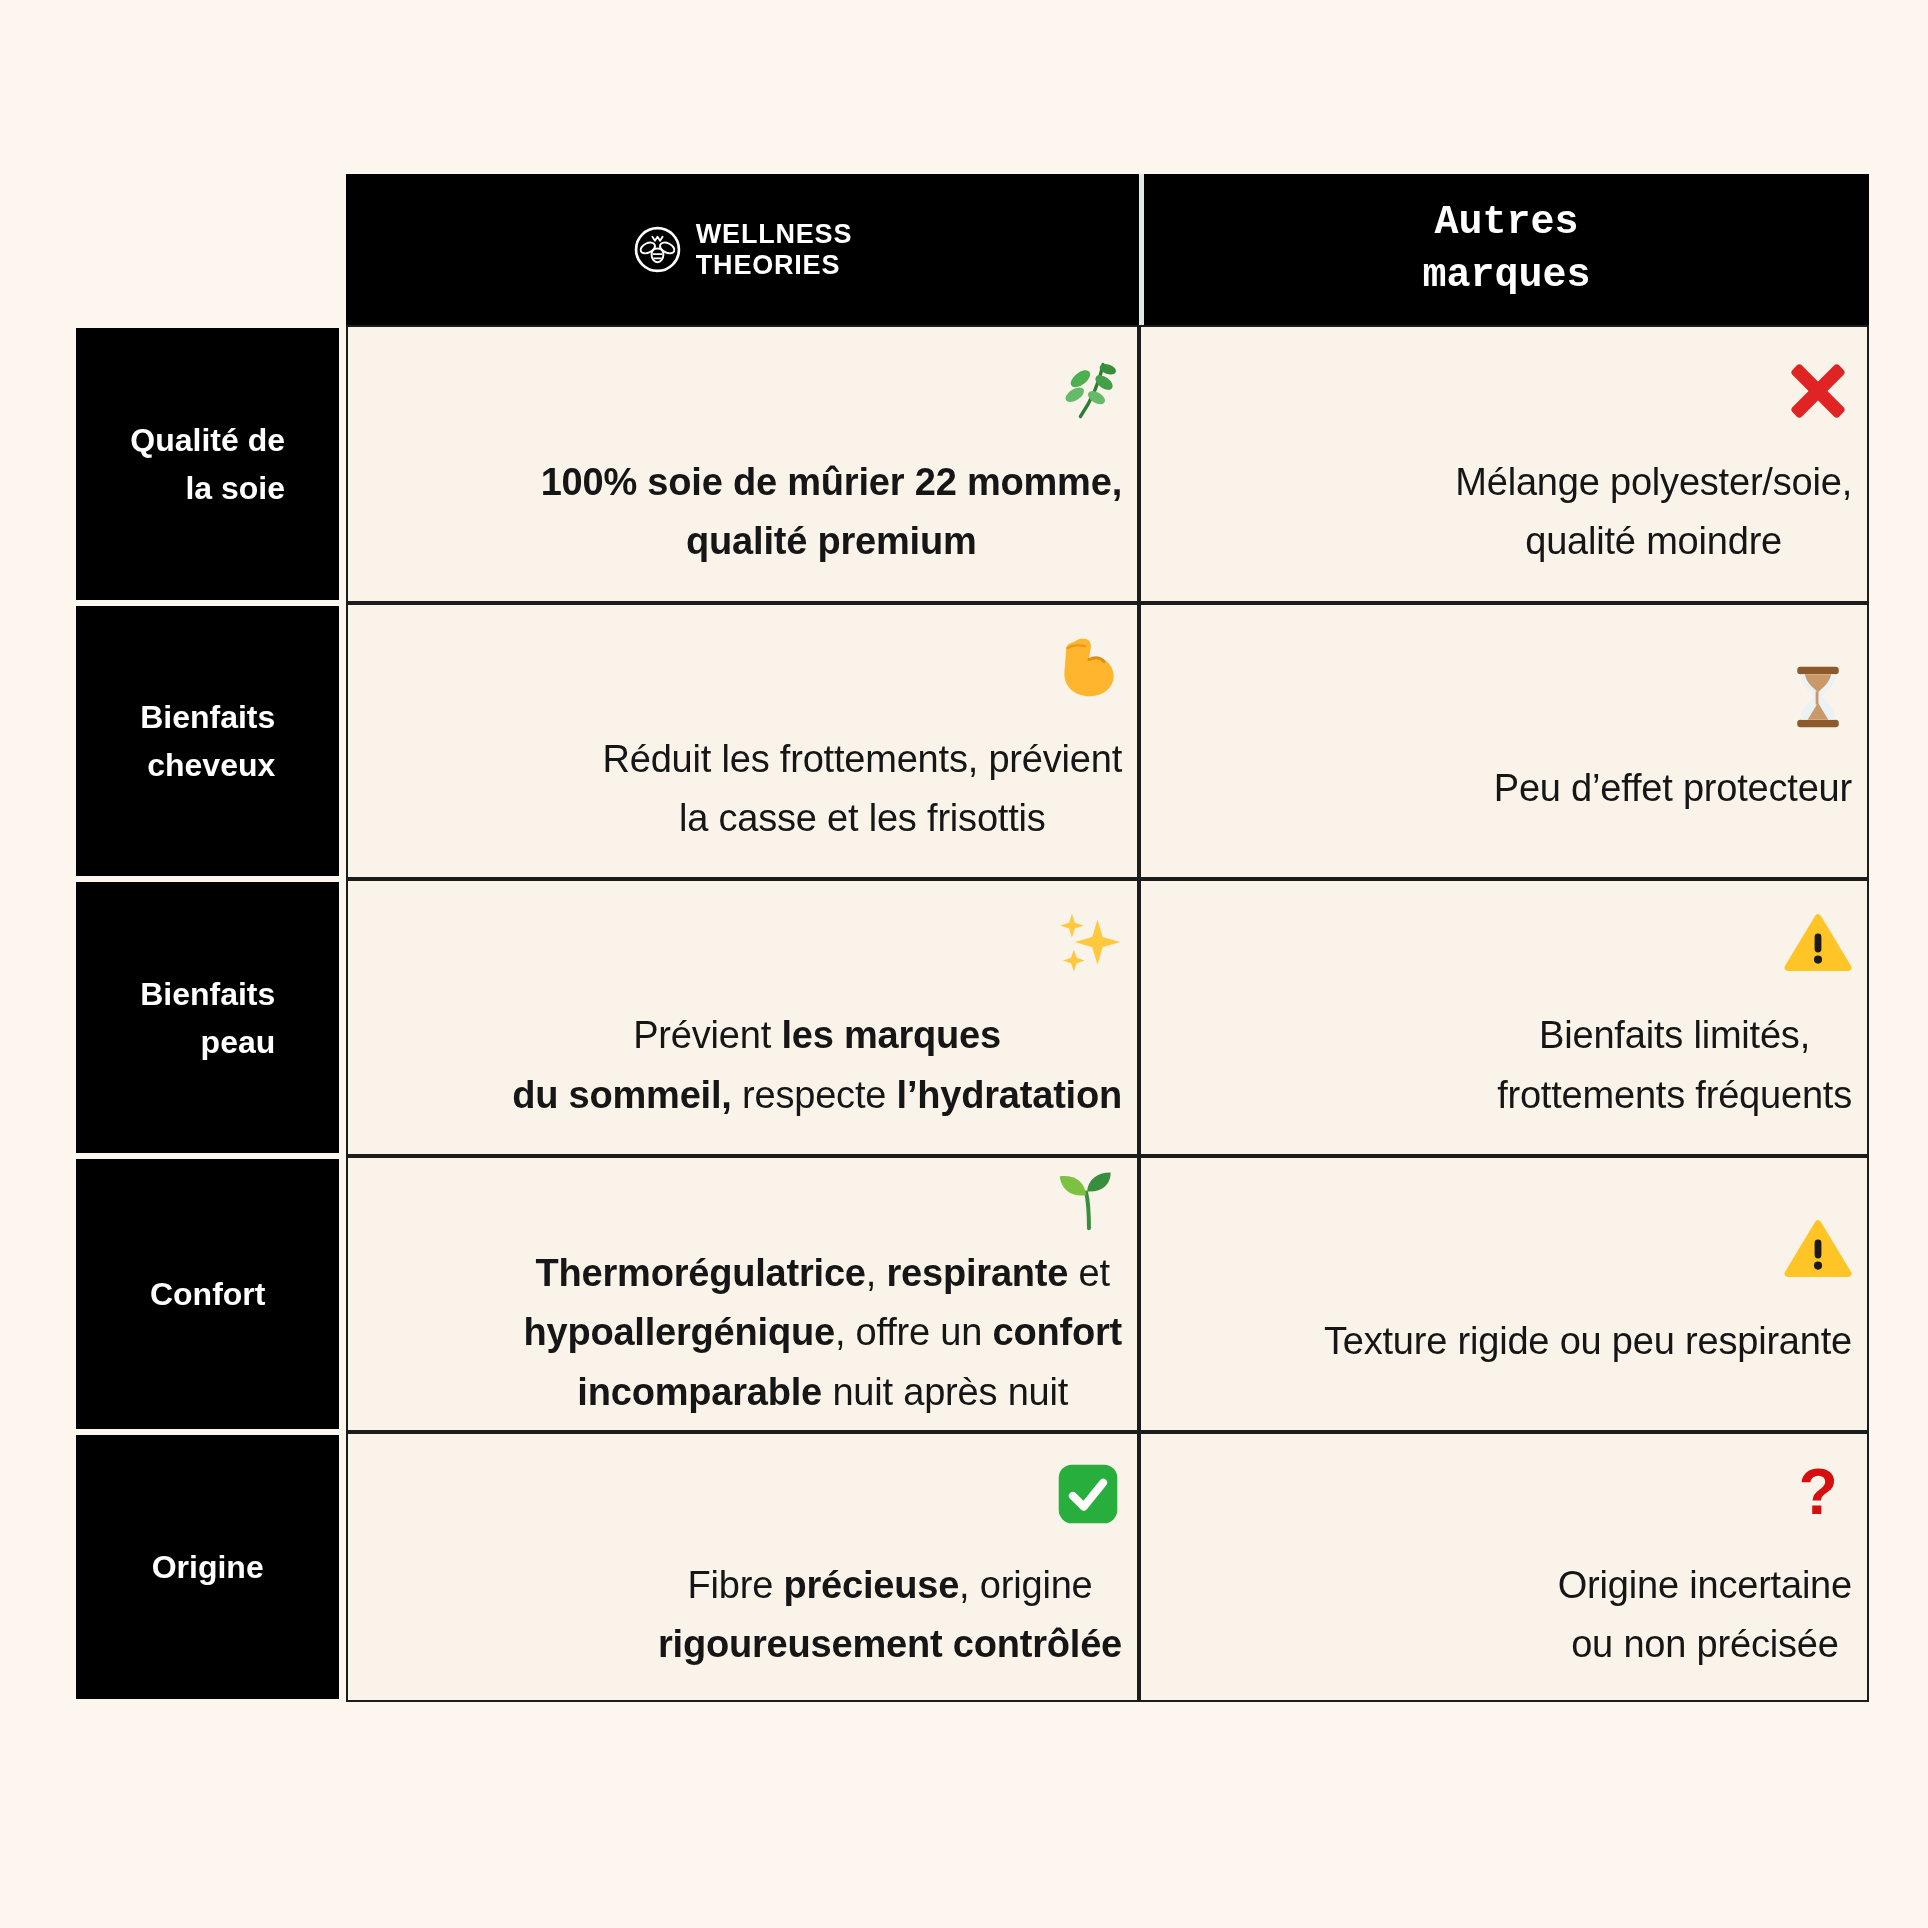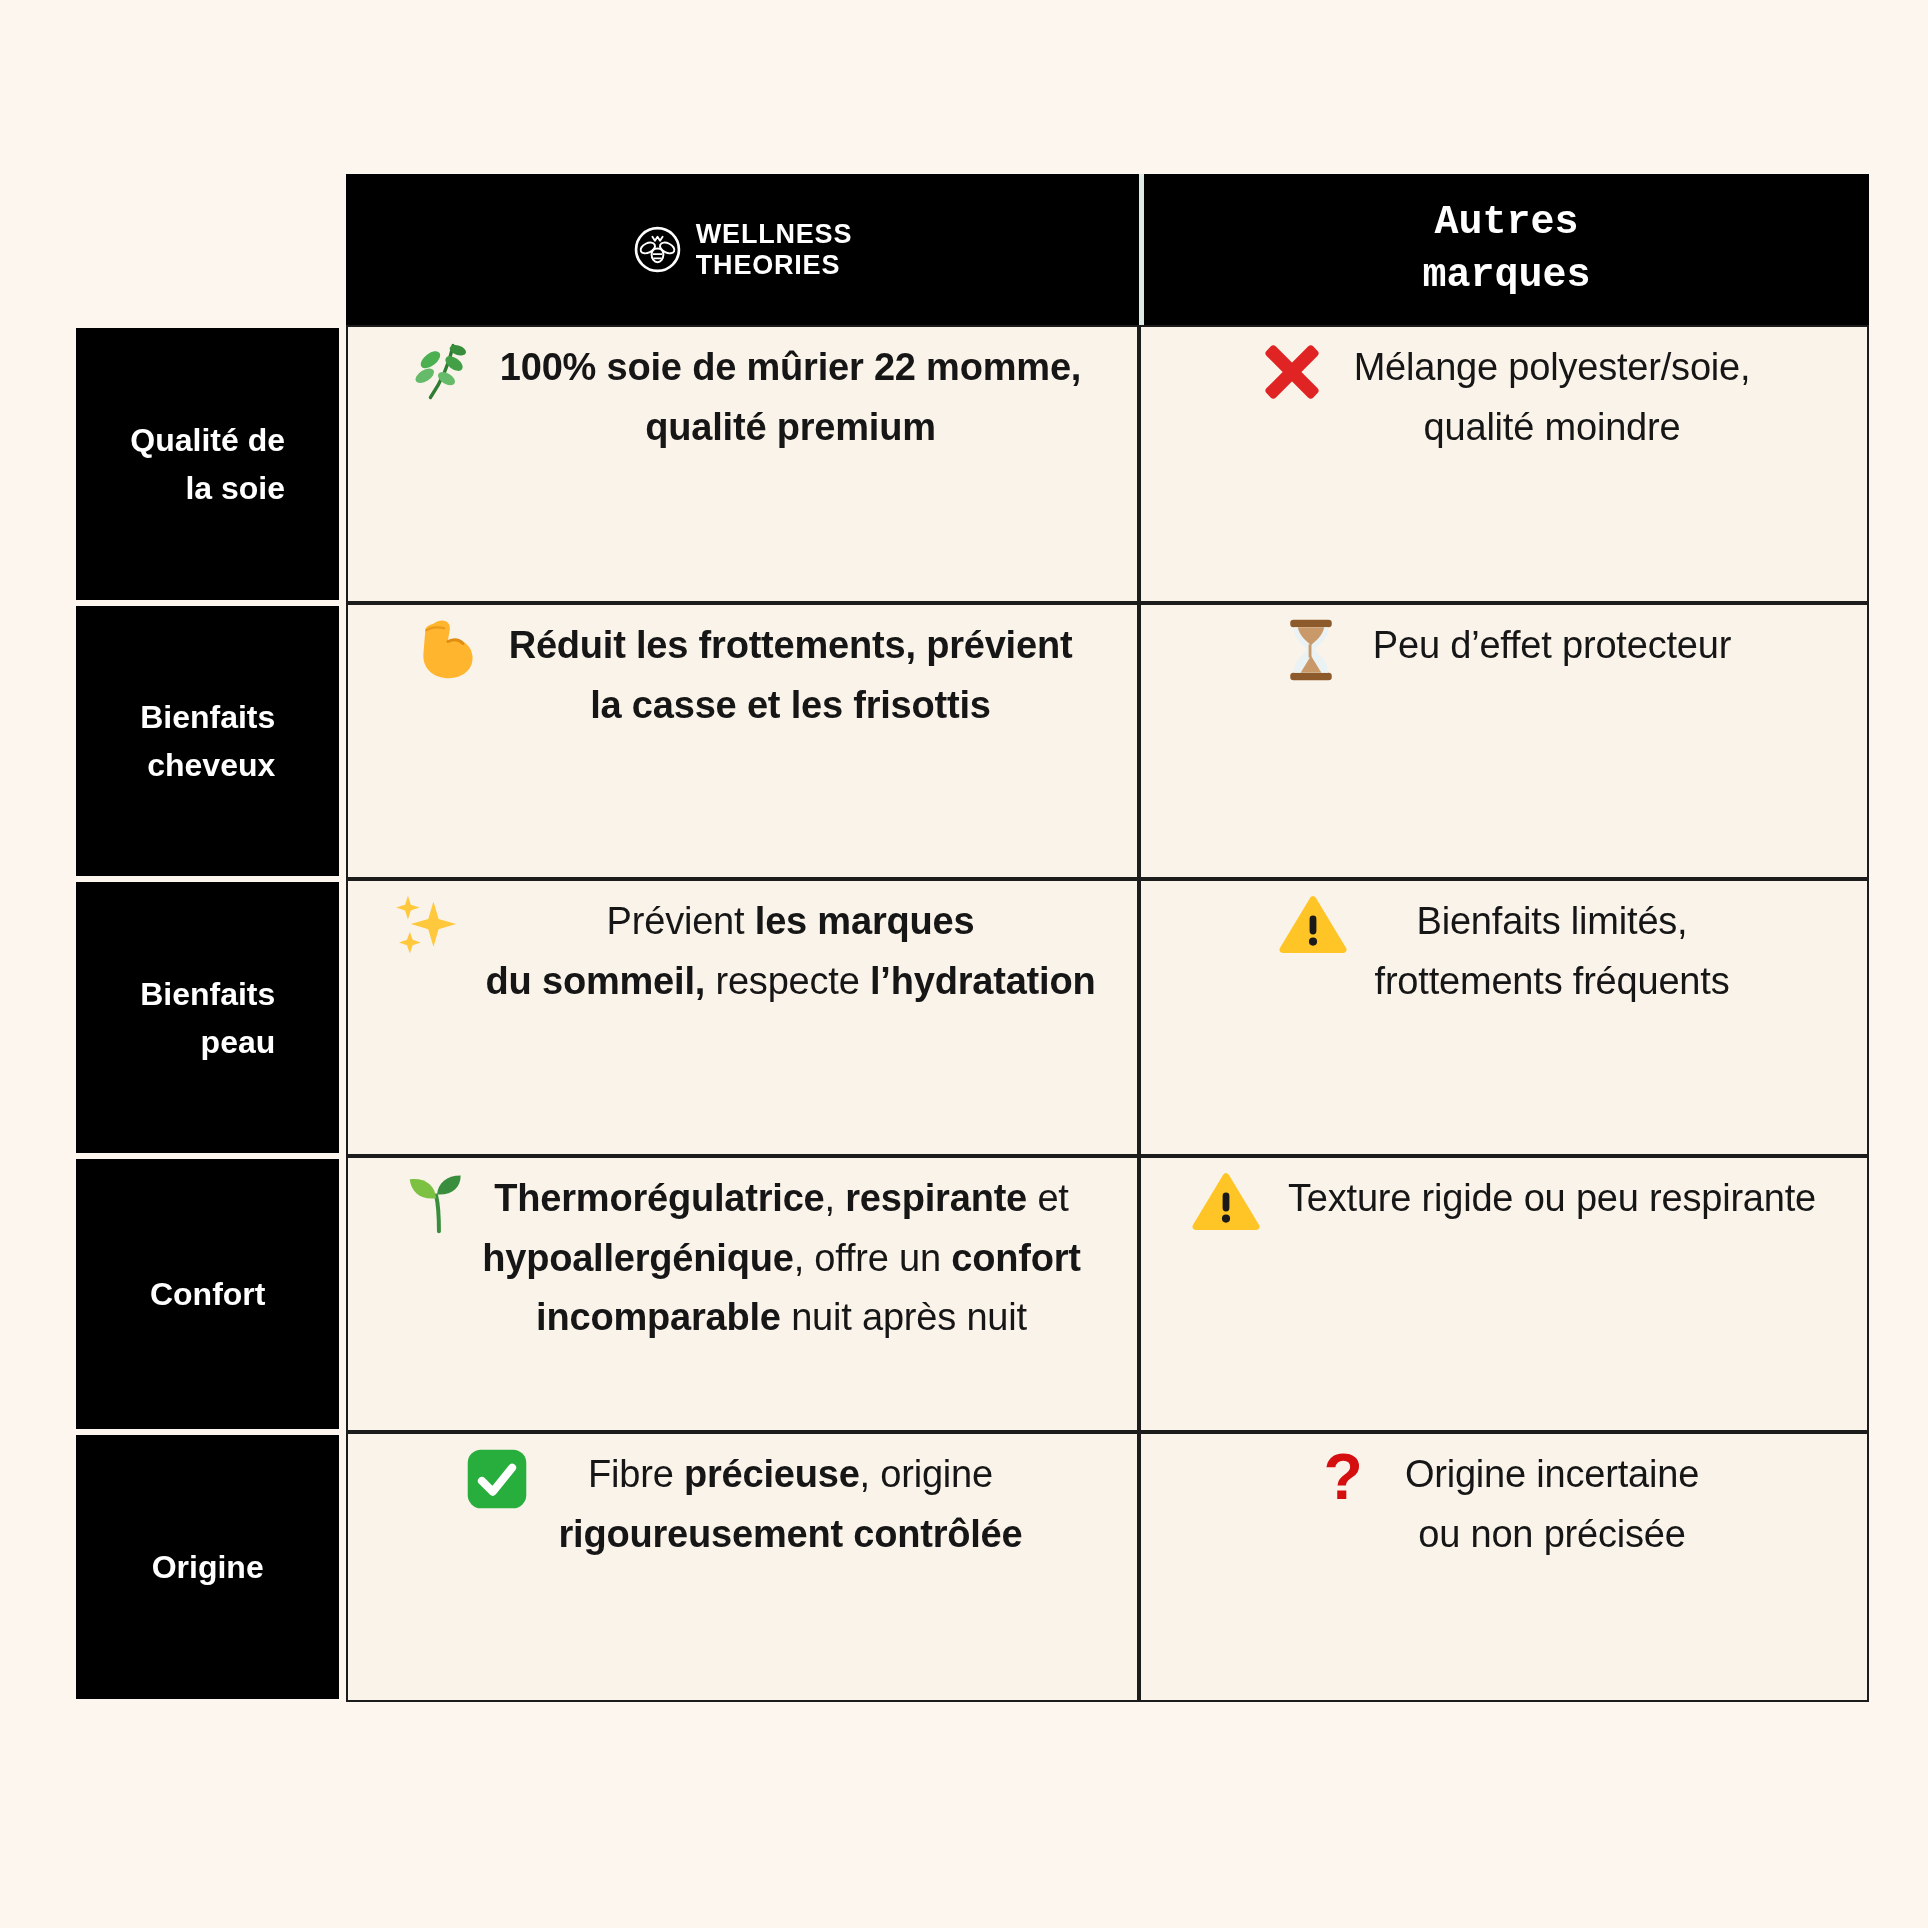--- a/index.html
+++ b/index.html
@@ -41,21 +41,21 @@
     display: flex; align-items: center; justify-content: center;
   }
   .label-text {
     color: #fff; font-weight: 700; font-size: 32px; line-height: 1.5;
     white-space: pre-line; text-align: right;
   }
 
   
   .content-cell {
     background: #FAF3EA; border: 2.8px solid #1C1C1C;
-    display: flex; align-items: flex-start; justify-content: center;
+    display: flex; flex-direction: column; align-items: flex-end; justify-content: center;
     gap: 28px; padding: 11.3px 15px; box-sizing: border-box;
   }
   .content-cell.tight { gap: 10px; }
   .icon { width: 68px; height: 68px; flex: 0 0 auto; }
   .icon svg { width: 68px; height: 68px; display: block; }
   .cell-text {
     font-size: 38px; color: #161616; line-height: 1.56;
     white-space: pre-line; text-align: center; letter-spacing: -0.2px;
   }
 </style>
@@ -123,21 +123,21 @@
 cheveux</div>
     </div>
     <div class="content-cell">
       <span class="icon">
           <svg viewBox="0 0 72 72">
     <path fill="#FFB52E" d="M22 8 C30 2 40 5 39 14 L37 26 C50 22 62 30 63 43 C64 57 52 66 38 66 C22 66 10 56 11 40 L13 16 C13 11 17 10 22 8 Z"></path>
     <path d="M37 27 C43 24 49 25 53 29" stroke="#E08E12" stroke-width="3" fill="none" stroke-linecap="round"></path>
     <path d="M14 15 C19 12 27 11 33 13" stroke="#E08E12" stroke-width="2.4" fill="none" stroke-linecap="round" opacity="0.7"></path>
   </svg>
         </span>
-      <div class="cell-text"><span style="font-weight: 700;">Réduit les frottements, prévient
+      <div class="cell-text"><span style="font-weight: 400;">Réduit les frottements, prévient
 la casse et les frisottis</span></div>
     </div>
     <div class="content-cell">
       <span class="icon">
           <svg viewBox="0 0 72 72">
     <rect x="14" y="4" width="44" height="8" rx="3.5" fill="#8D5A2B"></rect>
     <rect x="14" y="60" width="44" height="8" rx="3.5" fill="#8D5A2B"></rect>
     <path d="M18 12 h36 c0 14 -10 18 -14 24 c4 6 14 10 14 24 h-36 c0 -14 10 -18 14 -24 c-4 -6 -14 -10 -14 -24 z" fill="#EAF2F4"></path>
     <path d="M22 12 h28 c-2 10 -9 14 -14 19 c-5 -5 -12 -9 -14 -19 z" fill="#C9996A"></path>
     <path d="M36 42 L47 60 H25 Z" fill="#C9996A"></path>

